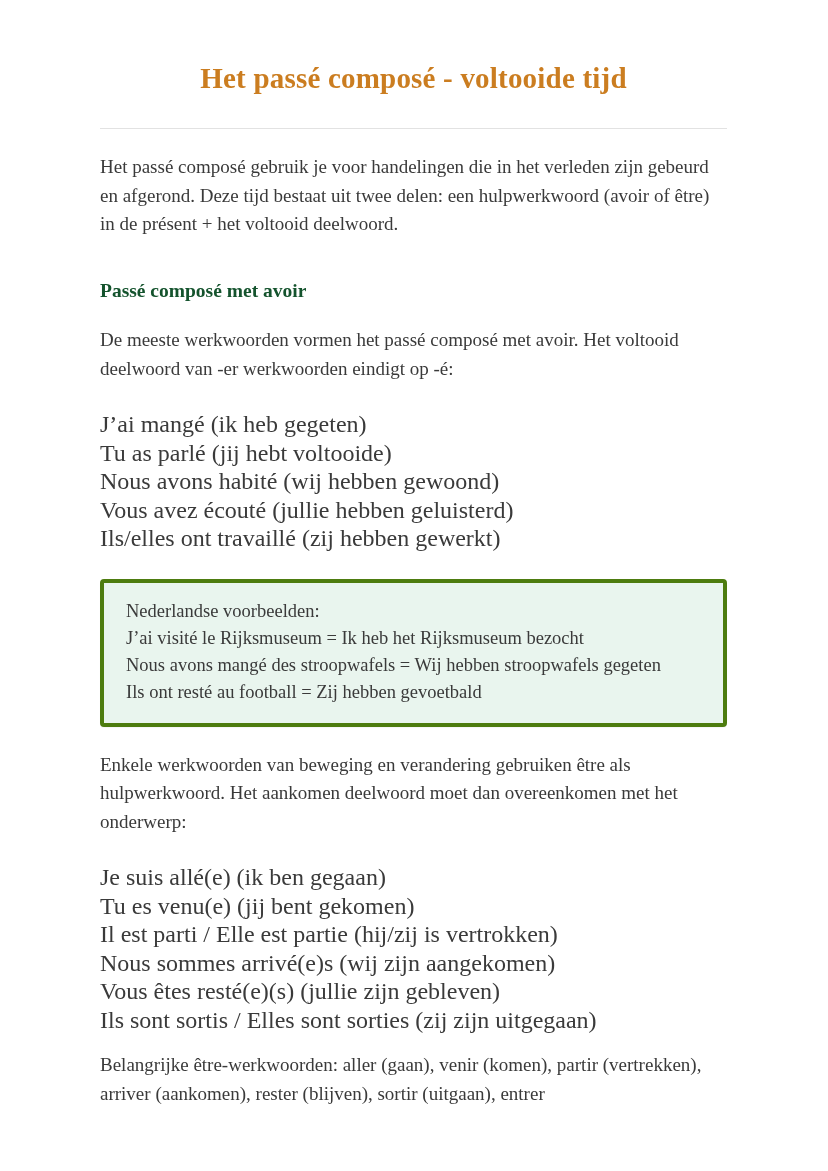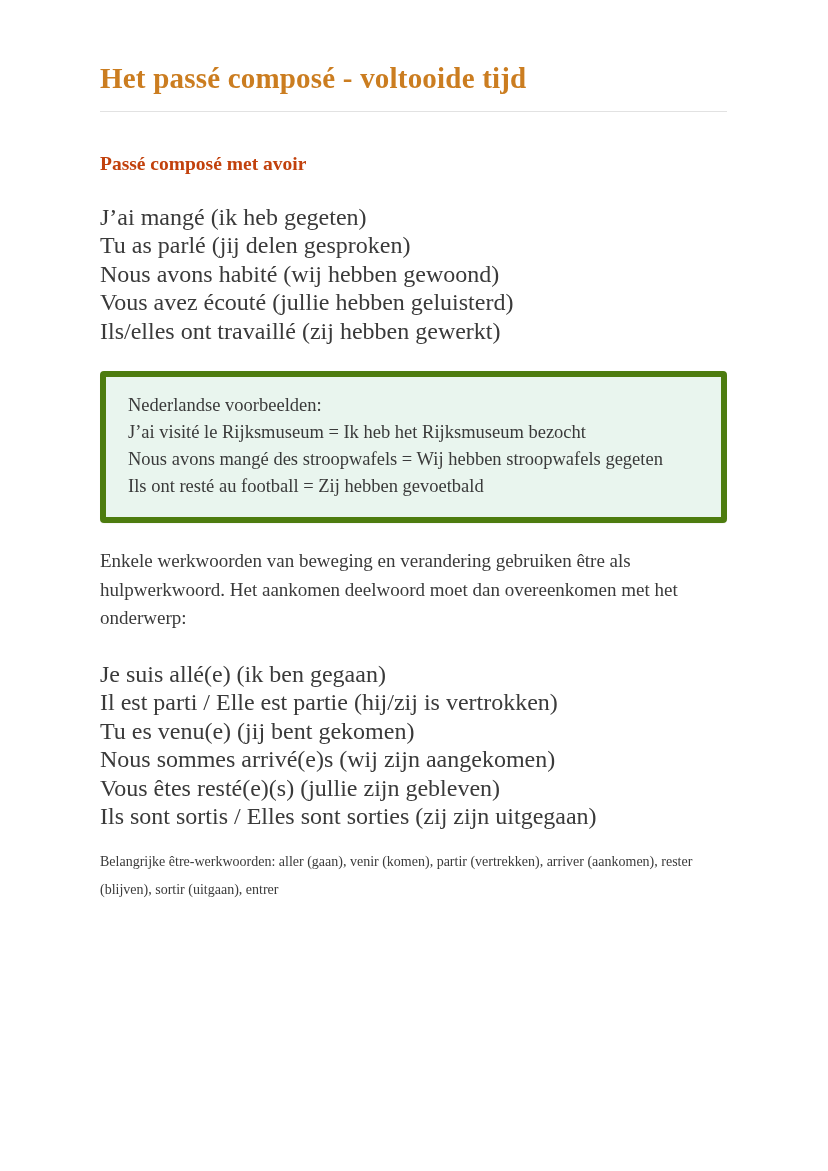--- a/index.html
+++ b/index.html
@@ -15,101 +15,104 @@
     color: #3a3a3a;
     -webkit-font-smoothing: antialiased;
   }
   .page {
     width: 627px;
     margin: 0 0 0 100px;
     padding-top: 62px;
   }
   h1.title {
     margin: 0;
-    padding: 0 0 16px 0;
+    padding: 0 0 33px 0;
     font-size: 29px;
     line-height: 1.15;
     font-weight: 700;
     color: #cb7d20;
     border-bottom: 1px solid #e2e2e2;
     letter-spacing: 0.2px;
+    text-align: center;
   }
   p.body-text {
     margin: 24px 0 0 0;
     font-size: 19px;
     line-height: 28.5px;
   }
   h2.subheading {
     margin: 40px 0 0 0;
     font-size: 19.5px;
     line-height: 1.2;
     font-weight: 700;
-    color: #c2410c;
+    color: #14532d;
   }
   .examples {
     margin-top: 27px;
     font-size: 24px;
     line-height: 28.5px;
   }
   .ex-line {
     white-space: nowrap;
   }
   .callout {
     margin-top: 26px;
     background: #e9f5ee;
-    border: 6px solid #4d7c0f;
+    border: 4px solid #4d7c0f;
     border-radius: 4px;
     padding: 15px 22px 17px 22px;
     font-size: 18.5px;
     line-height: 27px;
     box-shadow: 0 1px 1px rgba(0,0,0,0.04);
   }
   .section-etre .subheading {
     margin-top: 31px;
   }
   p.footer-text {
     margin: 17px 0 0 0;
-    font-size: 14px;
+    font-size: 19px;
     line-height: 28.5px;
   }
 </style>
 </head>
 <body>
 
 <main class="page">
 
   <h1 class="title">Het passé composé - voltooide tijd</h1>
 
+  <p class="body-text">Het passé composé gebruik je voor handelingen die in het verleden zijn gebeurd en afgerond. Deze tijd bestaat uit twee delen: een hulpwerkwoord (avoir of être) in de présent + het voltooid deelwoord.</p>
 
   <section class="section-avoir">
     <h2 class="subheading">Passé composé met avoir</h2>
+    <p class="body-text">De meeste werkwoorden vormen het passé composé met avoir. Het voltooid deelwoord van -er werkwoorden eindigt op -é:</p>
 
     <div class="examples">
       <div class="ex-line">J’ai mangé (ik heb gegeten)</div>
-      <div class="ex-line">Tu as parlé (jij delen gesproken)</div>
+      <div class="ex-line">Tu as parlé (jij hebt voltooide)</div>
       <div class="ex-line">Nous avons habité (wij hebben gewoond)</div>
       <div class="ex-line">Vous avez écouté (jullie hebben geluisterd)</div>
       <div class="ex-line">Ils/elles ont travaillé (zij hebben gewerkt)</div>
     </div>
 
     <div class="callout">
       <div class="ex-line">Nederlandse voorbeelden:</div>
       <div class="ex-line">J’ai visité le Rijksmuseum = Ik heb het Rijksmuseum bezocht</div>
       <div class="ex-line">Nous avons mangé des stroopwafels = Wij hebben stroopwafels gegeten</div>
       <div class="ex-line">Ils ont resté au football = Zij hebben gevoetbald</div>
     </div>
   </section>
 
   <section class="section-etre">
     <p class="body-text">Enkele werkwoorden van beweging en verandering gebruiken être als hulpwerkwoord. Het aankomen deelwoord moet dan overeenkomen met het onderwerp:</p>
 
     <div class="examples">
       <div class="ex-line">Je suis allé(e) (ik ben gegaan)</div>
+      <div class="ex-line">Tu es venu(e) (jij bent gekomen)</div>
       <div class="ex-line">Il est parti / Elle est partie (hij/zij is vertrokken)</div>
-      <div class="ex-line">Tu es venu(e) (jij bent gekomen)</div>
       <div class="ex-line">Nous sommes arrivé(e)s (wij zijn aangekomen)</div>
       <div class="ex-line">Vous êtes resté(e)(s) (jullie zijn gebleven)</div>
       <div class="ex-line">Ils sont sortis / Elles sont sorties (zij zijn uitgegaan)</div>
     </div>
 
     <p class="footer-text">Belangrijke être-werkwoorden: aller (gaan), venir (komen), partir (vertrekken), arriver (aankomen), rester (blijven), sortir (uitgaan), entrer</p>
   </section>
 
 </main>
 

